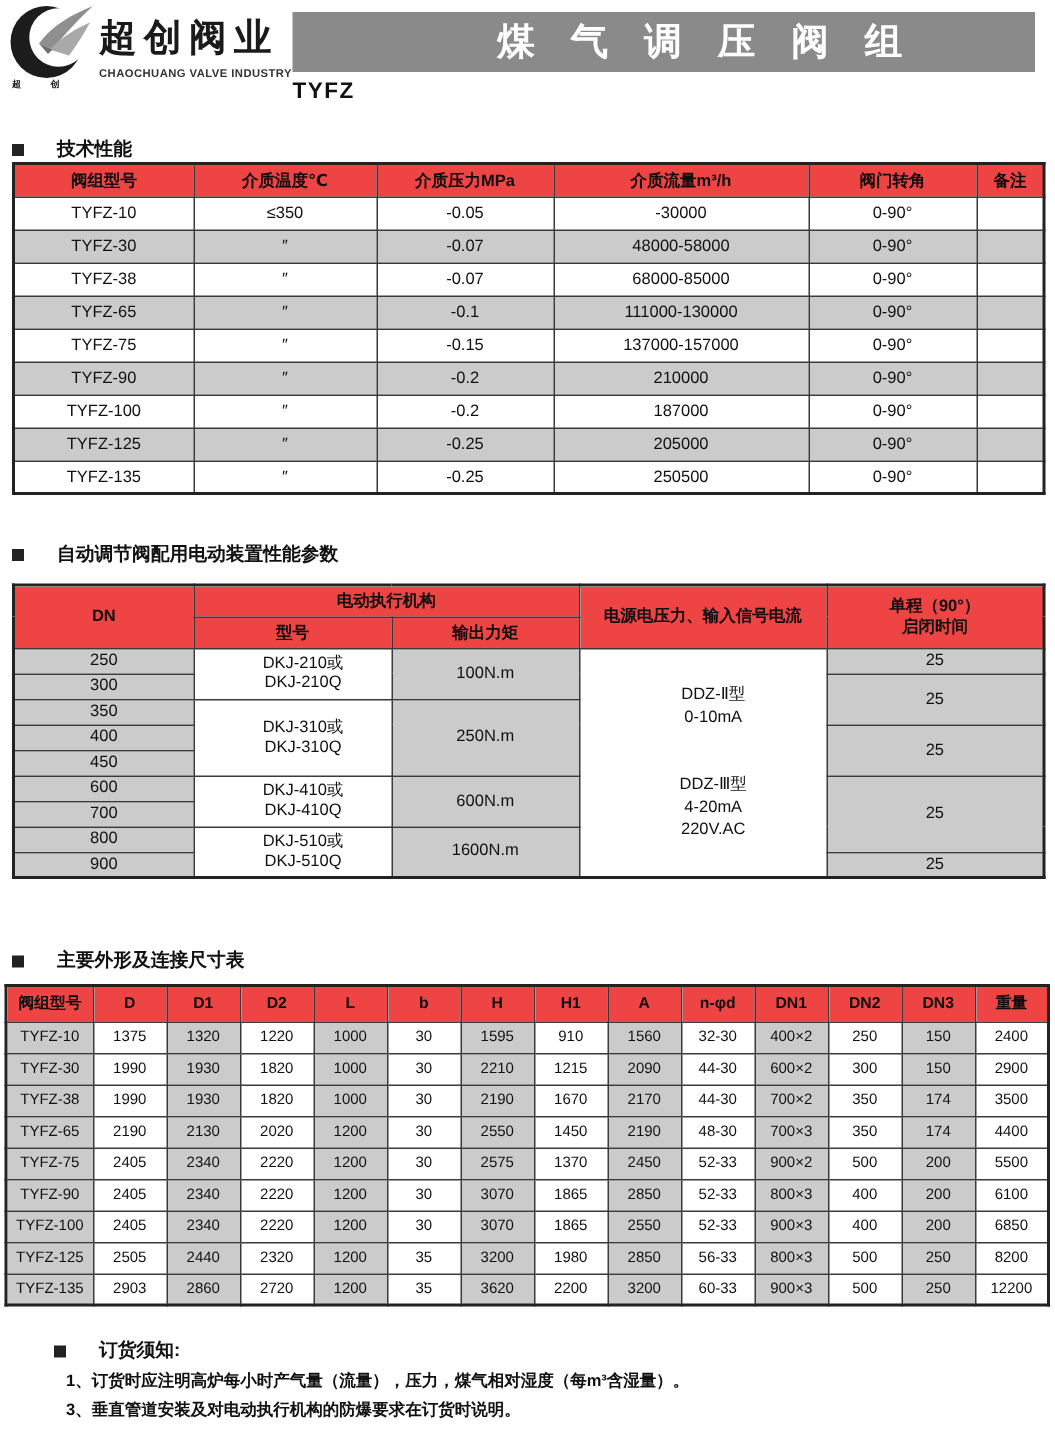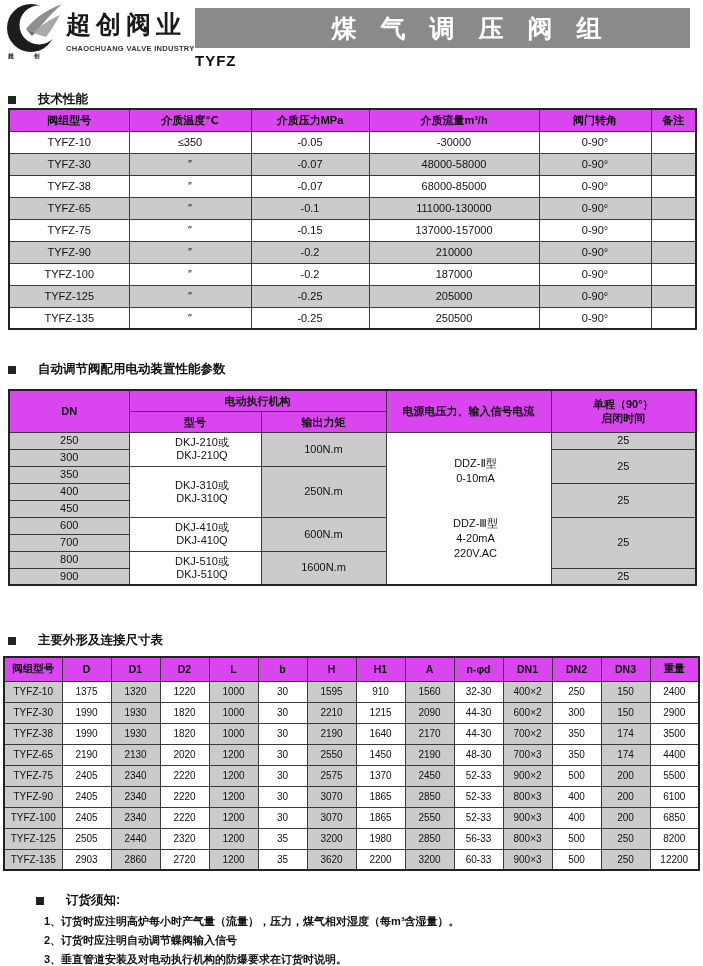--- a/index.html
+++ b/index.html
@@ -29,21 +29,21 @@
   .sec-head { position:absolute; left:8px; font-size:12.5px; font-weight:bold; color:#111;
     display:flex; align-items:center;gap:16px; }
   .bullet { display:inline-block; width:8px; height:8px; background:#222; margin-right:6px; }
   #sec1 { top:91px; } #sec2 { top:361px; } #sec3 { top:632px; } #sec4 { top:892px;padding-left:28px; }
 
   
   table { border-collapse:collapse; table-layout:fixed; position:absolute;
     border:2px solid #222; }
   th,td { border:1px solid #3a3a3a; text-align:center; vertical-align:middle;
     padding:0 2px; overflow:hidden; white-space:pre-line; }
-  th { background:#d946ef; font-weight:bold; color:#0e0e0e; }
+  th { background:#ef4444; font-weight:bold; color:#0e0e0e; }
 
   
   #tech-table { top:108px; left:8px; width:687px; font-size:11px; }
   #tech-table th { height:22px; }
   #tech-table td { height:22px; background:#ffffff; }
   #tech-table tbody tr:nth-child(even) td { background:#cbcbcb; }
 
   
   #electric-table { top:389px; left:8px; width:687px; font-size:11px; }
   #electric-table th { height:21px; line-height:14px;margin-top:16px; }
@@ -336,21 +336,21 @@
           <td>2900</td>
         </tr>
         <tr>
           <td>TYFZ-38</td>
           <td>1990</td>
           <td>1930</td>
           <td>1820</td>
           <td>1000</td>
           <td>30</td>
           <td>2190</td>
-          <td>1640</td>
+          <td>1670</td>
           <td>2170</td>
           <td>44-30</td>
           <td>700×2</td>
           <td>350</td>
           <td>174</td>
           <td>3500</td>
         </tr>
         <tr>
           <td>TYFZ-65</td>
           <td>2190</td>
@@ -449,17 +449,16 @@
         </tr>
       </tbody>
     </table>
 
   <div class="sec-head" id="sec4">
     <span class="bullet"></span>
     <span>订货须知:</span>
   </div>
   <div class="notes">
     <div class="note">1、订货时应注明高炉每小时产气量（流量），压力，煤气相对湿度（每m³含湿量）。</div>
-    <div class="note">2、订货时应注明自动调节蝶阀输入信号</div>
     <div class="note">3、垂直管道安装及对电动执行机构的防爆要求在订货时说明。</div>
   </div>
 
 </div>
 
 </body></html>

